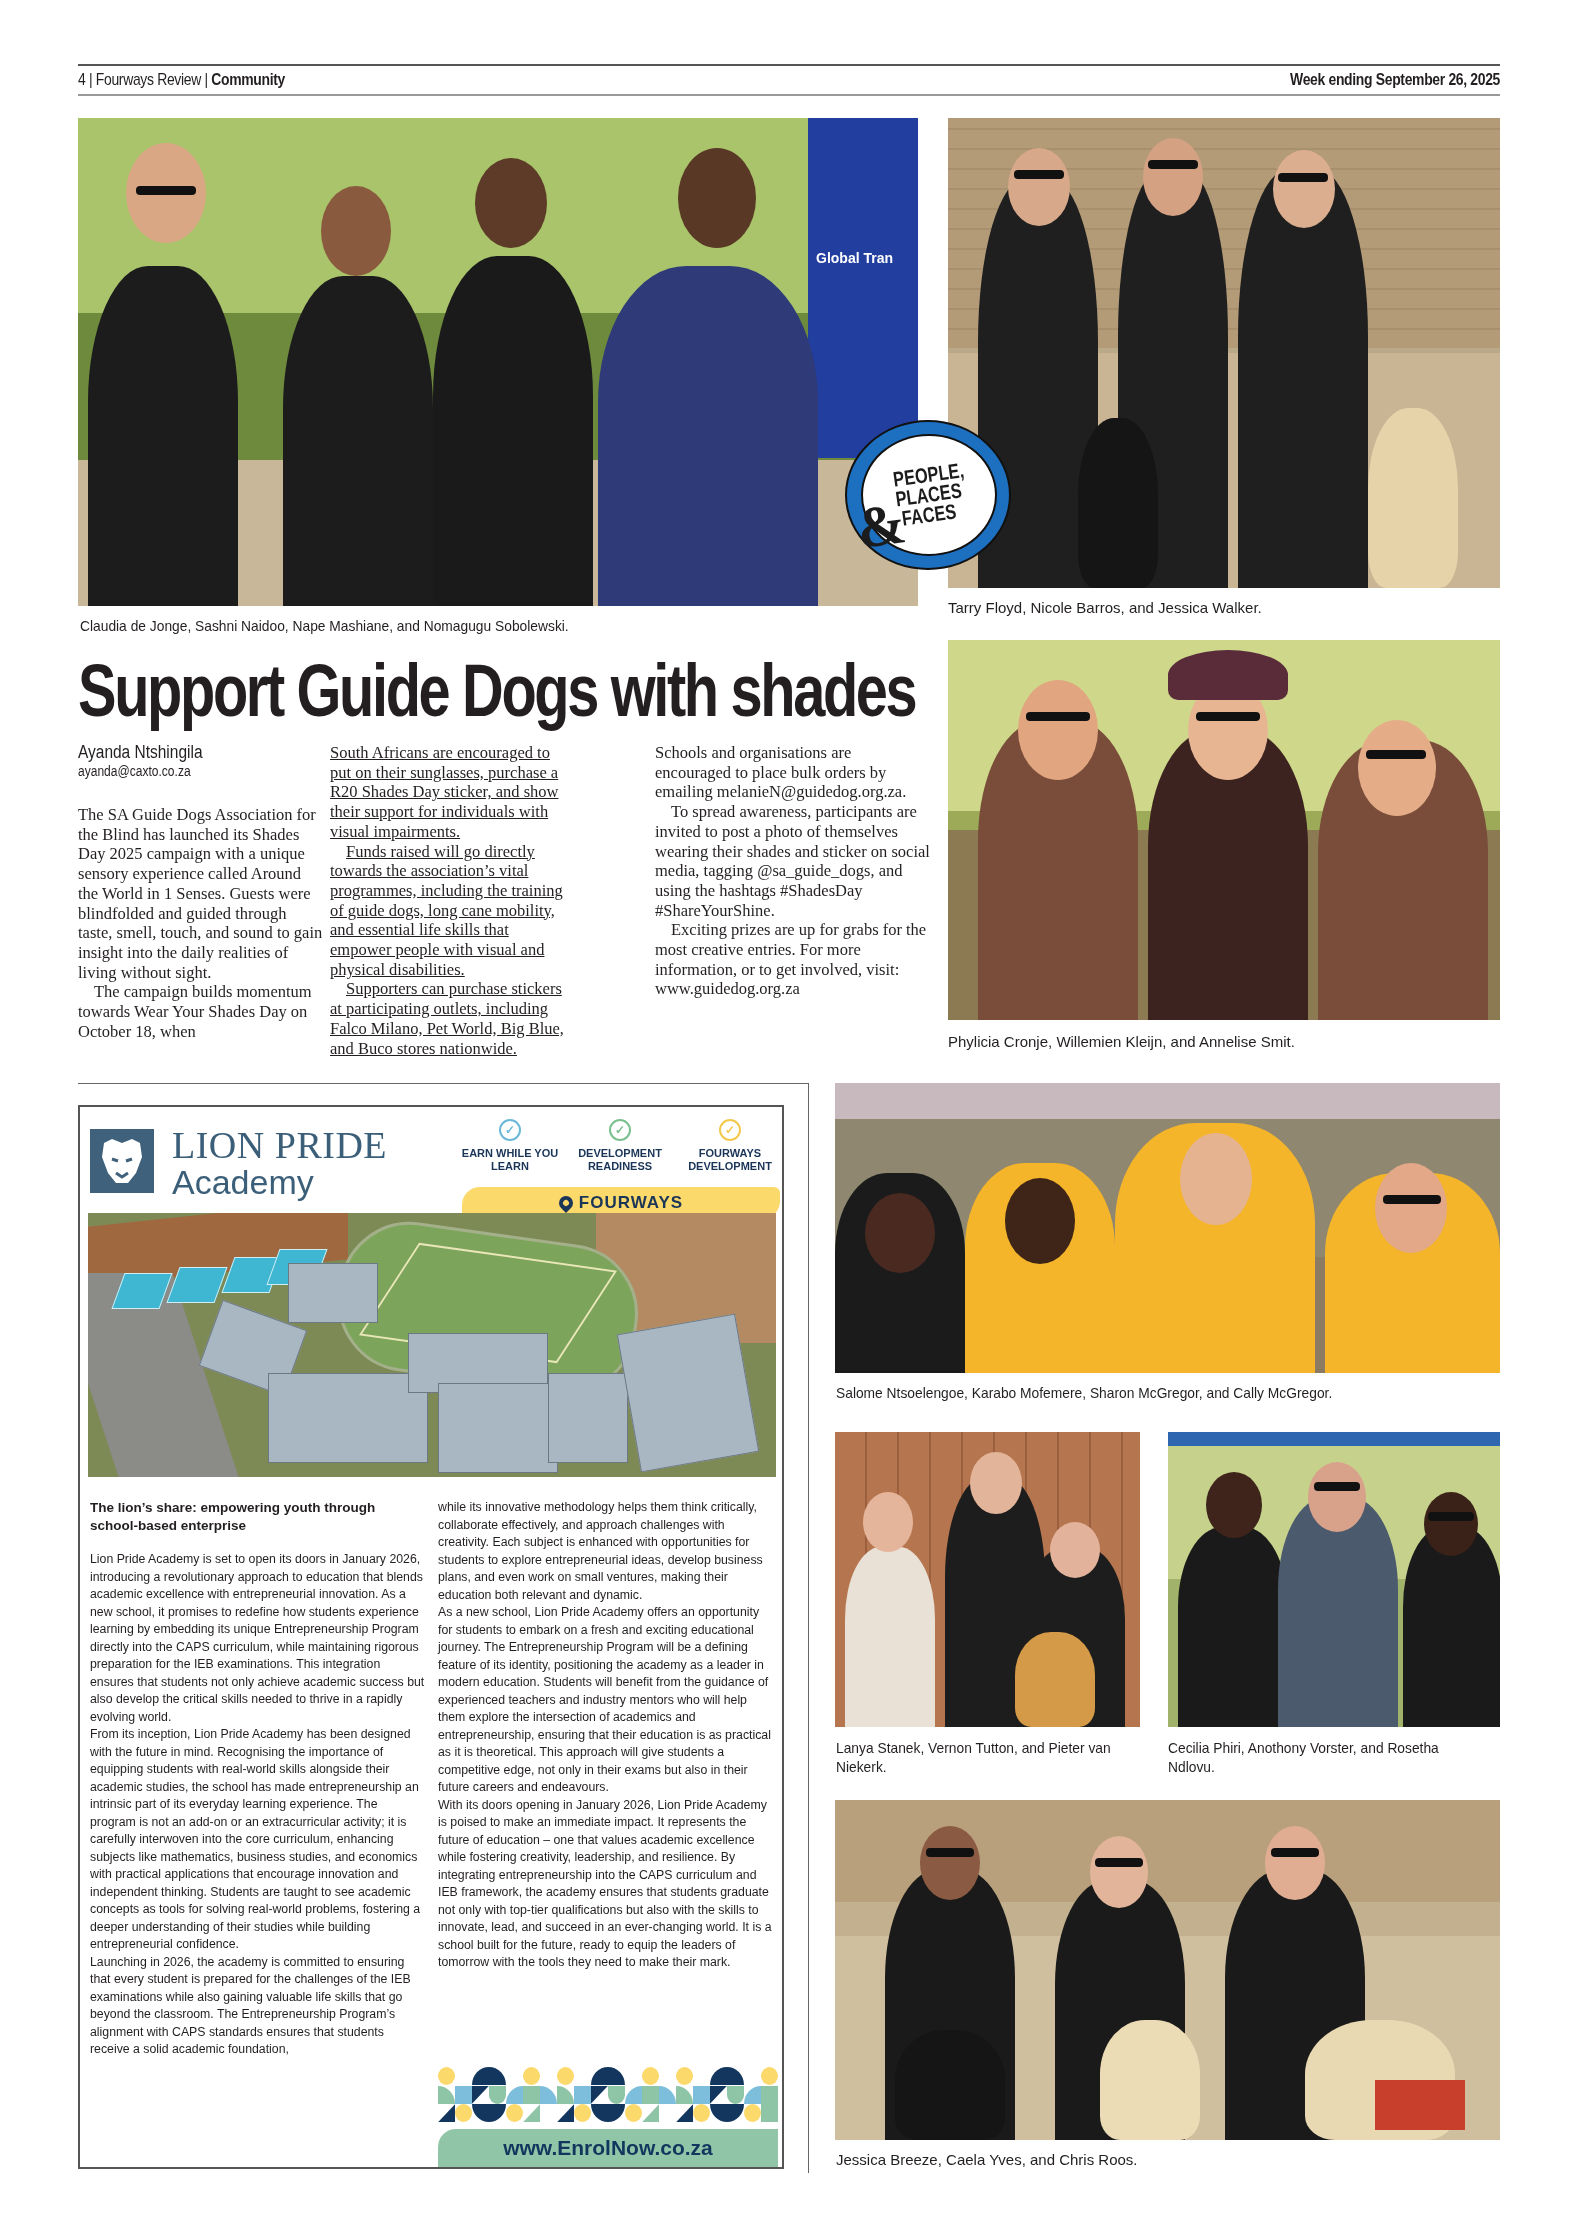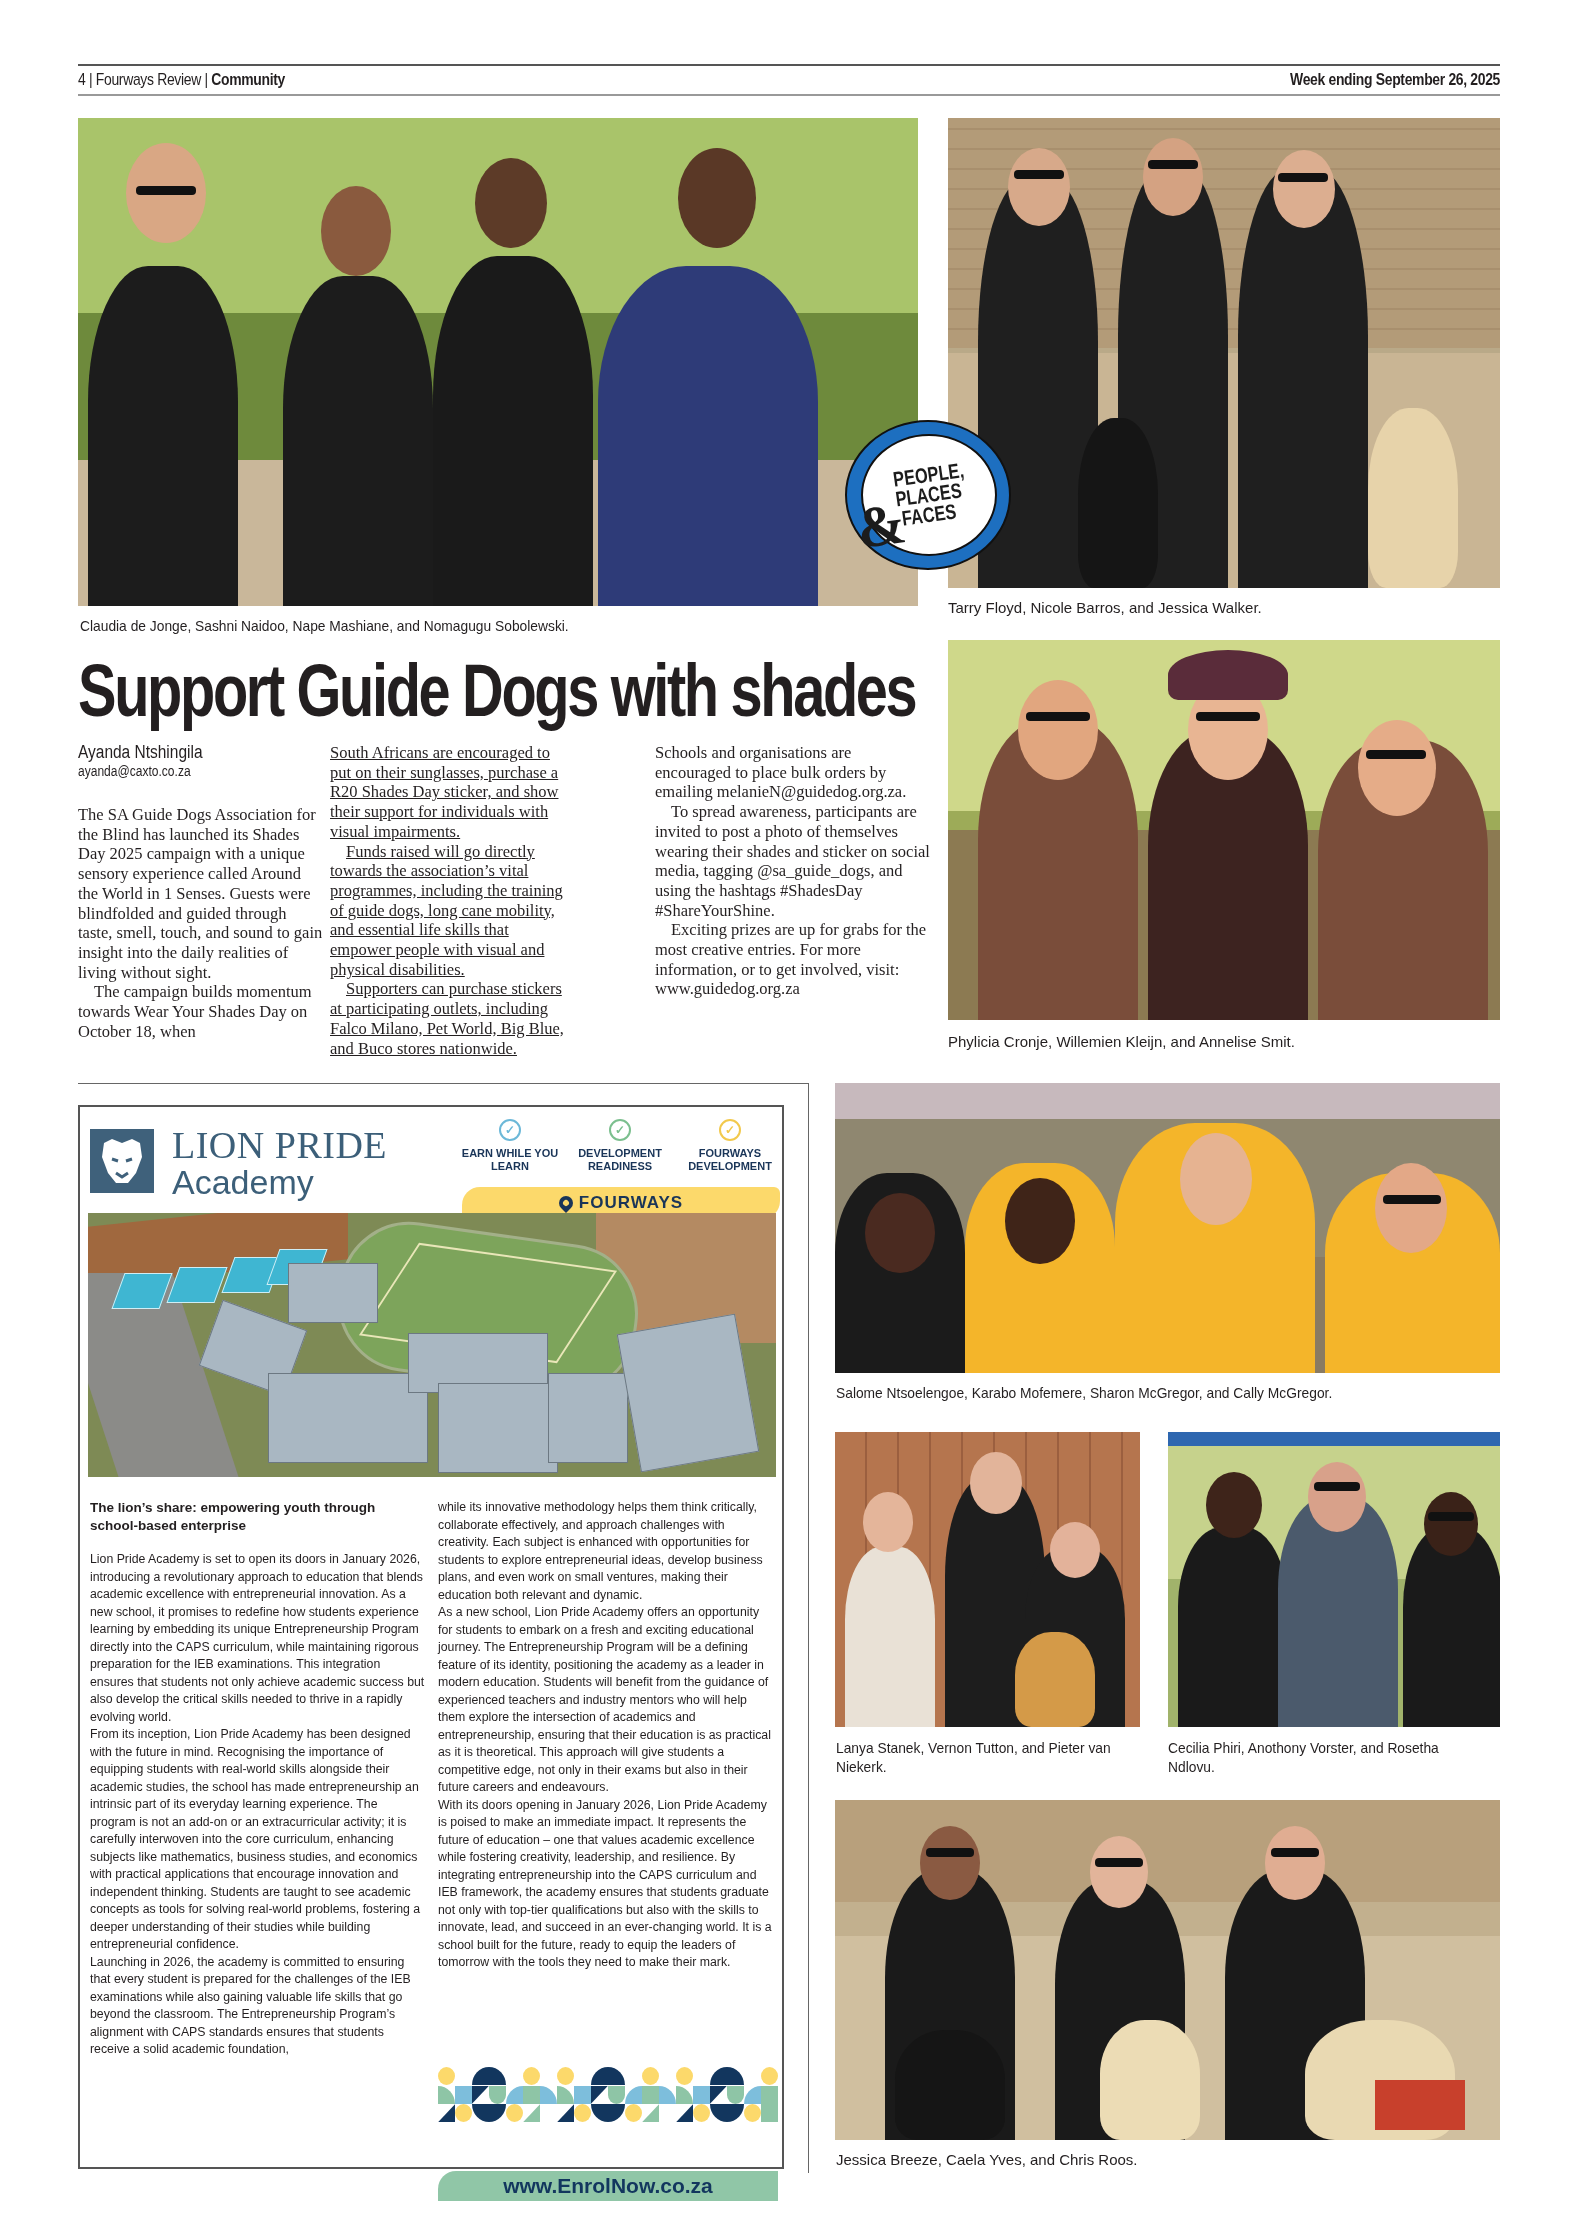--- a/index.html
+++ b/index.html
@@ -59,35 +59,38 @@
   .campus .field-lines { position: absolute; left: 300px; top: 40px; width: 200px; height: 100px; border: 2px solid #e9e6b8; transform: rotate(8deg) skewX(-25deg); }
   .campus .court { position: absolute; width: 48px; height: 36px; background: #3fb6d2; border: 1px solid #cfeef5; transform: skewX(-20deg); }
   .campus .road { position: absolute; left: 0; top: 60px; width: 120px; height: 220px; background: #8b8b88; transform: skewX(18deg); }
   .campus .bldg { position: absolute; background: #a9b7c2; border: 1px solid #6c7882; }
 
   .ad-text { position: absolute; font-family: "Liberation Sans", sans-serif; font-size: 12.3px; line-height: 17.5px; color: #231f20; }
   .ad-text .subhead { font-weight: bold; font-size: 13.5px; line-height: 17.5px; margin-bottom: 17px; }
 
   .pattern { position: absolute; left: 358px; top: 960px; width: 340px; height: 56px; display: flex; flex-wrap: wrap; overflow: hidden; }
   .pattern span { width: 17px; height: 18px; display: block; }
-  .enrol { position: absolute; left: 358px; top: 1022px; width: 340px; height: 30px; background: #90c6a7; border-radius: 18px 0 0 0; display: flex; align-items: center; justify-content: center; margin-top: 42px; }
+  .enrol { position: absolute; left: 358px; top: 1022px; width: 340px; height: 38px; background: #90c6a7; border-radius: 18px 0 0 0; display: flex; align-items: center; justify-content: center; }
   .enrol span { font-family: "Liberation Sans", sans-serif; font-weight: bold; font-size: 21px; color: #12365e; }
 </style>
 </head>
 <body>
 
 <div class="header-bar">
   <div class="header-left">
     <span>4</span> | <span>Fourways Review</span> | <span class="bold">Community</span>
   </div>
   <div class="header-right">Week ending September 26, 2025</div>
 </div>
 
 <div class="photo" style="left:78px; top:118px; width:840px; height:488px; background:#6e8a3c;">
   <div class="sky" style="background:#a9c46a; height:40%;"></div>
+  <div style="position:absolute; left:730px; top:0; width:110px; height:340px; background:#223fa0;">
+    <div style="position:absolute; left:8px; top:132px; font-size:14px; color:#fff; font-weight:bold;">Global Tran</div>
+  </div>
   <div class="ground" style="background:#c9b79a; height:30%;"></div>
   <div class="person" style="left:10px; width:150px; height:340px; background:#1c1c1c;"></div>
   <div class="head" style="left:48px; top:25px; width:80px; height:100px; background:#d9a784;"></div>
   <div class="shades" style="left:58px; top:68px; width:60px;"></div>
   <div class="person" style="left:205px; width:150px; height:330px; background:#1c1c1c;"></div>
   <div class="head" style="left:243px; top:68px; width:70px; height:90px; background:#8a5a3e;"></div>
   <div class="person" style="left:355px; width:160px; height:350px; background:#1a1a1a;"></div>
   <div class="head" style="left:397px; top:40px; width:72px; height:90px; background:#5d3b28;"></div>
   <div class="person" style="left:520px; width:220px; height:340px; background:#2e3b78;"></div>
   <div class="head" style="left:600px; top:30px; width:78px; height:100px; background:#5a3826;"></div>

